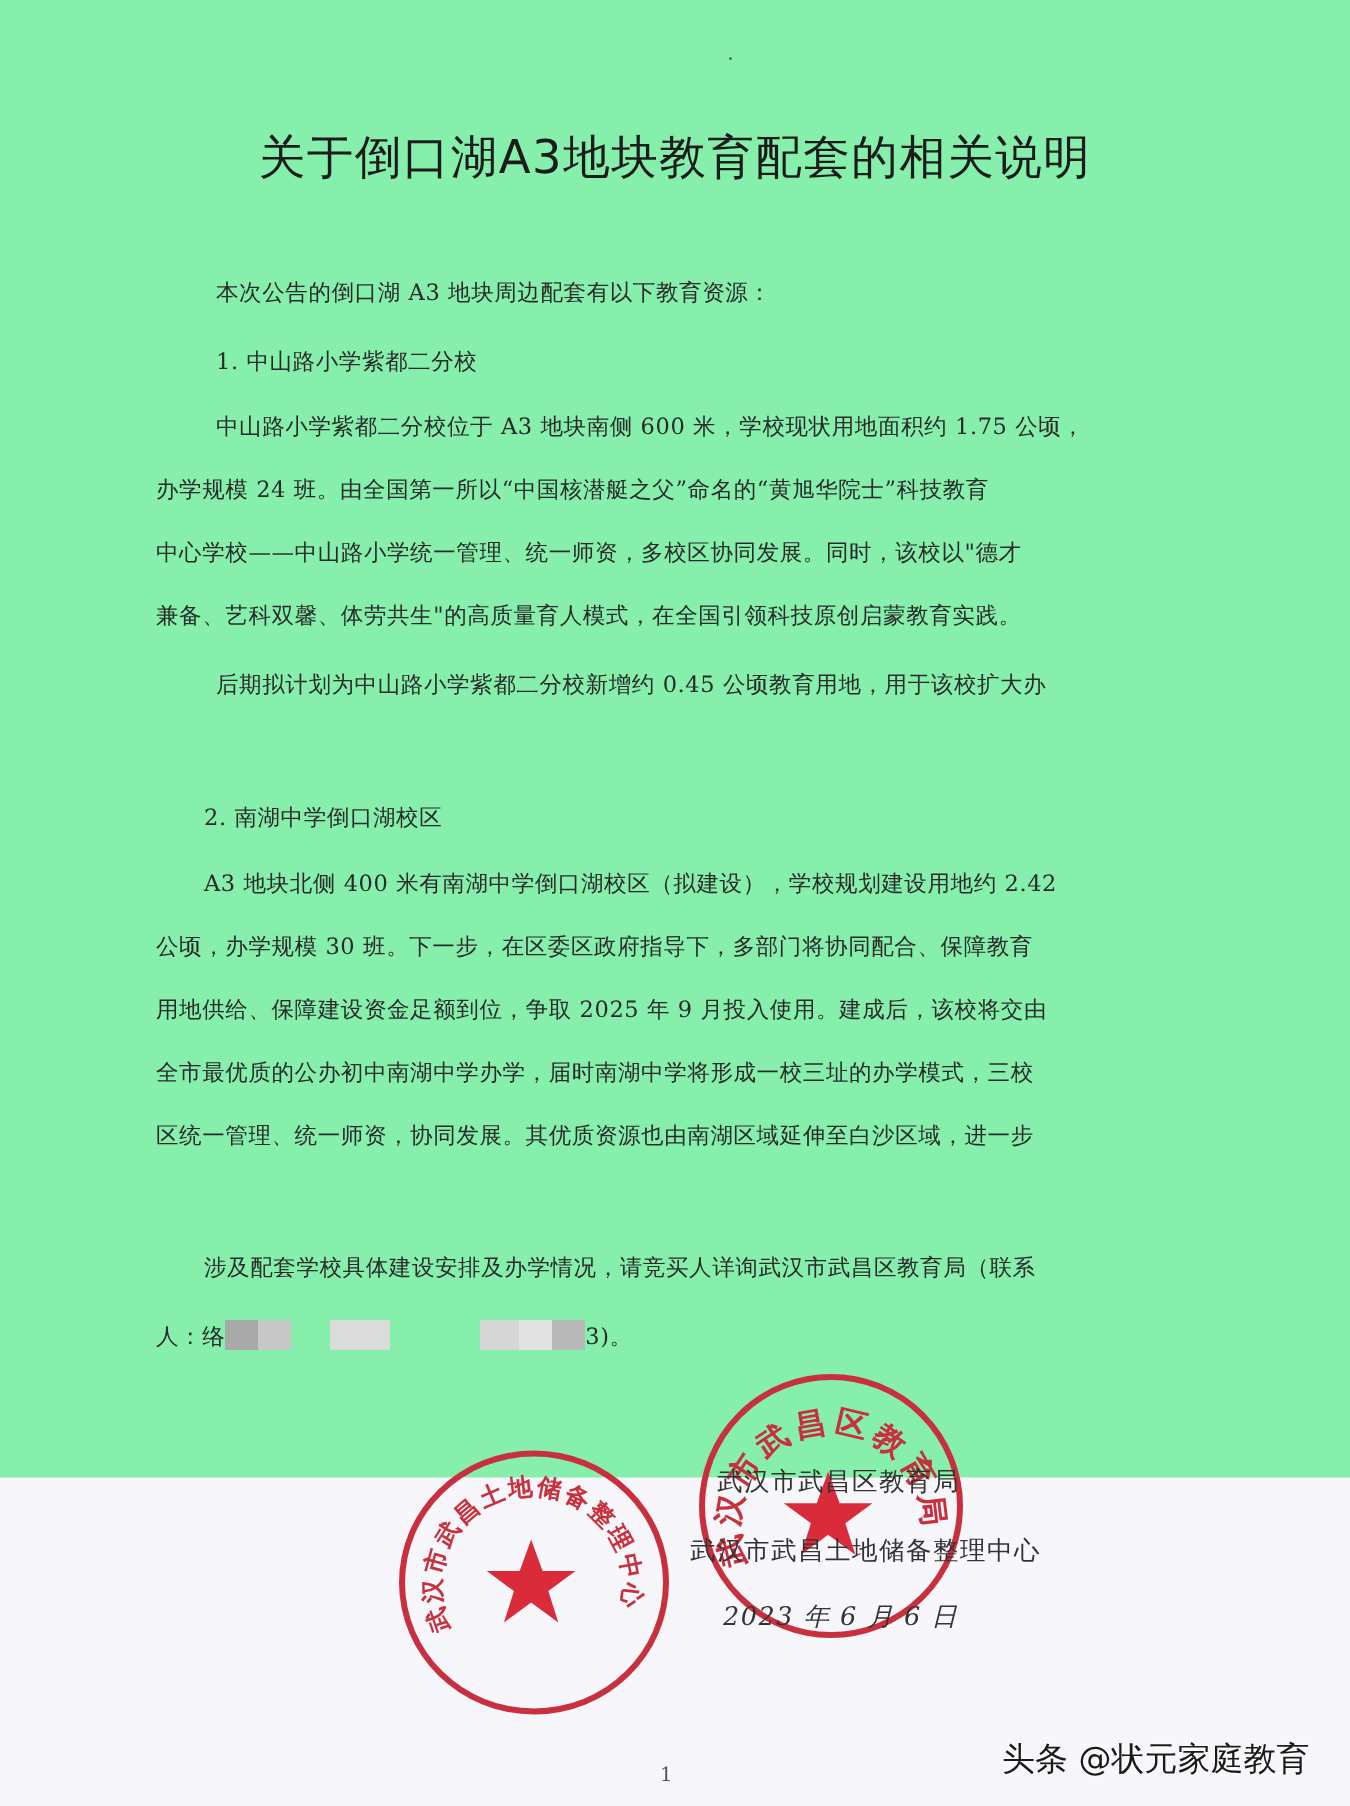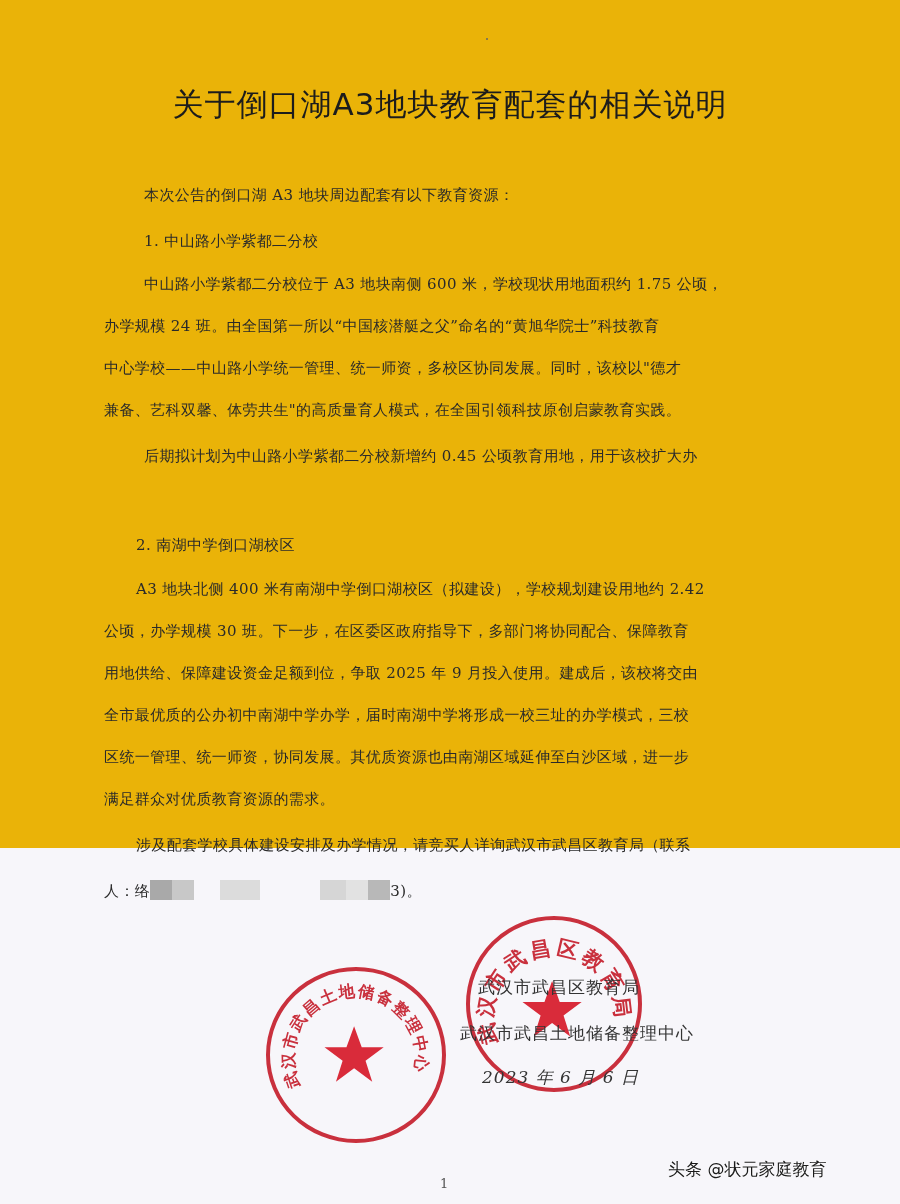--- a/index.html
+++ b/index.html
@@ -11,22 +11,22 @@
       height: 1204px;
       background: #f7f6fa;
       position: relative;
       overflow: hidden;
       font-family: "DejaVu Serif", "Liberation Serif", serif;
       color: #222;
     }
     .page {
       position: absolute;
       left: 0; top: 0;
-      width: 900px; height: 848px;
-      background: #eab308;
+      width: 900px; height: 985px;
+      background: #86efac;
     }
     .dot {
       position: absolute;
       left: 486px; top: 38px;
       width: 2px; height: 2px;
       background: #666;
       border-radius: 50%;
     }
     .title {
       position: absolute;
@@ -69,21 +69,21 @@
     .footer-page {
       position: absolute;
       left: 440px; top: 1176px;
       font-size: 13px;
       color: #555;
     }
     .watermark {
       position: absolute;
       left: 668px; top: 1158px;
       font-family: "DejaVu Sans", "Liberation Sans", sans-serif;
-      font-size: 17px;
+      font-size: 22px;
       color: #1a1a1a;
       white-space: nowrap;
       text-shadow: 0 0 2px #fff, 0 0 2px #fff;
     }
   </style>
 </head>
 <body>
 
 <div class="page">
   <div class="dot"></div>
@@ -100,21 +100,20 @@
   <div class="line" style="left:104px; top:401px;">兼备、艺科双馨、体劳共生"的高质量育人模式，在全国引领科技原创启蒙教育实践。</div>
   <div class="line" style="left:144px; top:447px;">后期拟计划为中山路小学紫都二分校新增约 0.45 公顷教育用地，用于该校扩大办</div>
 
   <div class="line" style="left:136px; top:536px;">2. 南湖中学倒口湖校区</div>
 
   <div class="line" style="left:136px; top:580px;">A3 地块北侧 400 米有南湖中学倒口湖校区（拟建设），学校规划建设用地约 2.42</div>
   <div class="line" style="left:104px; top:622px;">公顷，办学规模 30 班。下一步，在区委区政府指导下，多部门将协同配合、保障教育</div>
   <div class="line" style="left:104px; top:664px;">用地供给、保障建设资金足额到位，争取 2025 年 9 月投入使用。建成后，该校将交由</div>
   <div class="line" style="left:104px; top:706px;">全市最优质的公办初中南湖中学办学，届时南湖中学将形成一校三址的办学模式，三校</div>
   <div class="line" style="left:104px; top:748px;">区统一管理、统一师资，协同发展。其优质资源也由南湖区域延伸至白沙区域，进一步</div>
-  <div class="line" style="left:104px; top:790px;">满足群众对优质教育资源的需求。</div>
 
   <div class="line" style="left:136px; top:836px;">涉及配套学校具体建设安排及办学情况，请竞买人详询武汉市武昌区教育局（联系</div>
   <div class="line" style="left:104px; top:880px;">
     <span>人：络</span><span class="redact" style="width:22px;background:#a9a9a9;"></span><span class="redact" style="width:22px;background:#c8c8c8;"></span><span class="redact" style="width:26px;background:transparent;"></span><span class="redact" style="width:40px;background:#dcdcdc;"></span><span class="redact" style="width:60px;background:transparent;"></span><span class="redact" style="width:26px;background:#d6d6d6;"></span><span class="redact" style="width:22px;background:#e2e2e2;"></span><span class="redact" style="width:22px;background:#b8b8b8;"></span><span>3)。</span>
   </div>
 
   <div class="stamp" style="left:266px; top:967px; width:180px; height:176px;">
     <svg viewBox="0 0 180 176">
       <defs>
         <path id="arcL" d="M 32 120 A 64 64 0 1 1 150 110"></path>

